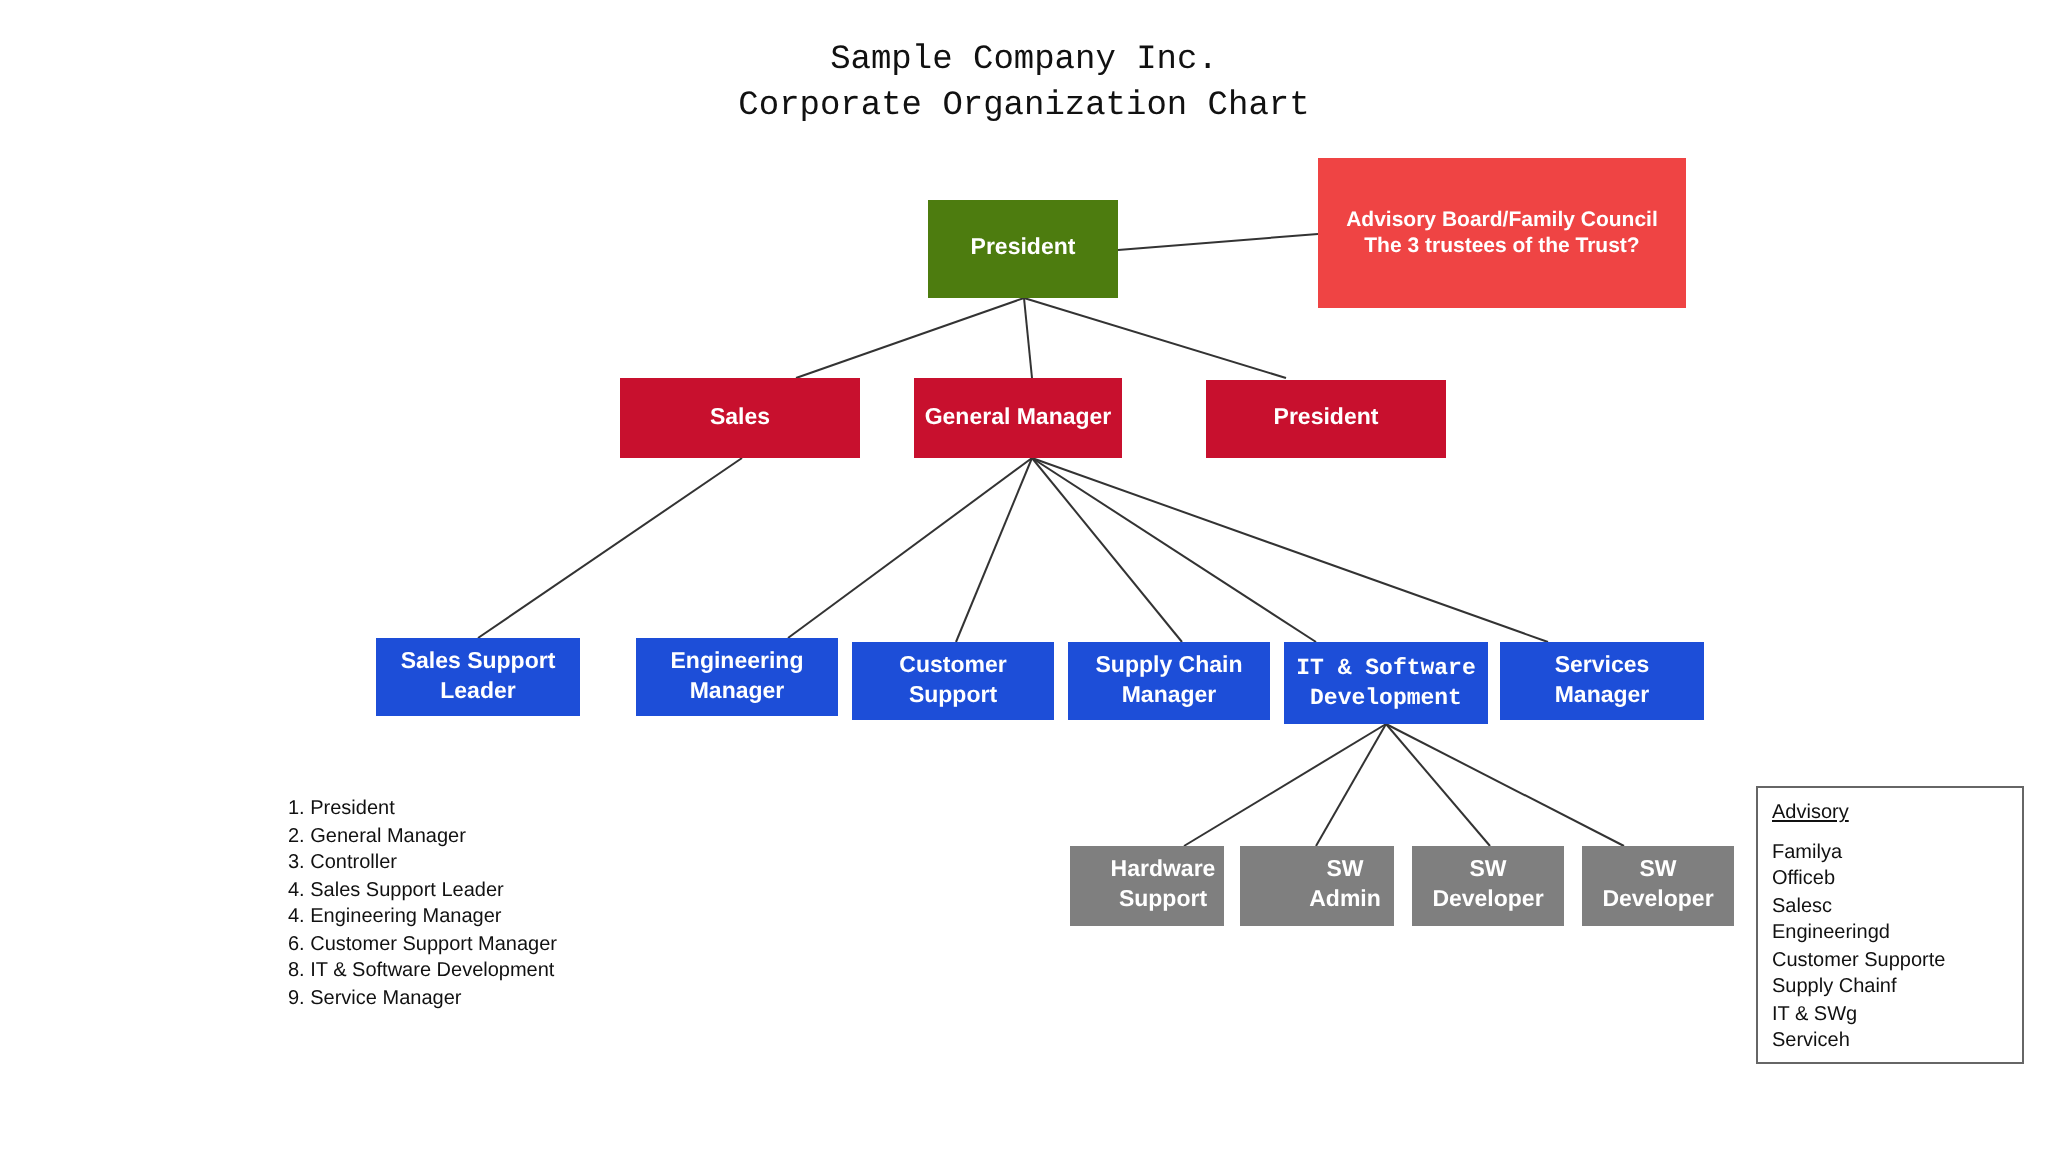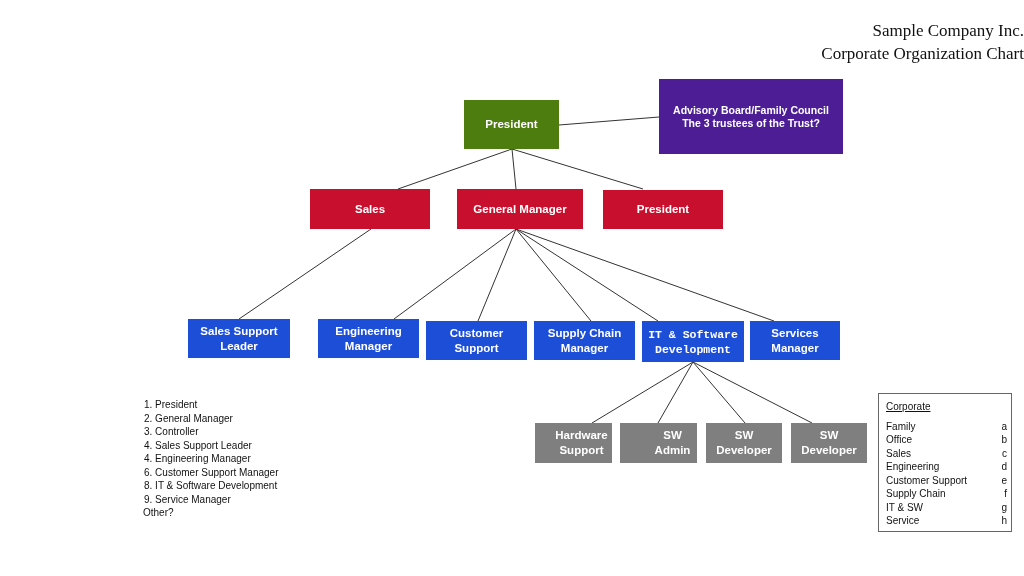--- a/index.html
+++ b/index.html
@@ -3,55 +3,55 @@
   <meta charset="utf-8">
   <style>
     html, body { margin: 0; padding: 0; }
     body {
       width: 1024px; height: 576px; position: relative; overflow: hidden;
       background: #ffffff;
       font-family: "DejaVu Sans Condensed", "DejaVu Sans", sans-serif;
       color: #111;
     }
     .title {
-      position: absolute; left: 0; width: 1024px; text-align: right;
-      font-family: Liberation Serif, serif;
+      position: absolute; left: 0; width: 1024px; text-align: center;
+      font-family: Liberation Mono, monospace;
       font-size: 17px; line-height: 22px; color: #111;
     }
     #title-1 { top: 20px; }
     #title-2 { top: 43px; }
     svg.lines { position: absolute; left: 0; top: 0; width: 1024px; height: 576px; }
     svg.lines line { stroke: #333; stroke-width: 1; }
     .box {
       position: absolute; display: flex; align-items: center; justify-content: center;
       text-align: center; color: #fff; font-weight: bold;
       font-family: "Liberation Sans", sans-serif;
       font-size: 11.5px; line-height: 15px; box-sizing: border-box;
       white-space: pre-line;
     }
     .black { background: #4d7c0f; }
     .red { background: #c8102e; }
-    .green { background: #4c1d95; font-size: 10.5px; line-height: 13px; }
+    .green { background: #ef4444; font-size: 10.5px; line-height: 13px; }
     .gray { background: #1d4ed8; }
     .dgray { background: #7f7f7f; }
     .notes {
       position: absolute; left: 93px; top: 398px;
       font-family: "Liberation Sans", sans-serif; font-size: 10px; line-height: 13.5px; color: #111;
     }
     .notes .head { margin-bottom: 13px; }
     .notes ol { list-style: none; margin: 0; padding: 0 0 0 51px; }
     .notes .other { padding-left: 50px; }
     .emp {
       position: absolute; left: 878px; top: 393px; width: 134px; height: 139px;
       border: 1px solid #666; box-sizing: border-box;
       font-family: "Liberation Sans", sans-serif; font-size: 10px; line-height: 13.5px;
       padding: 6px 4px 0 7px; color: #111;
     }
     .emp .ehead { text-decoration: underline; margin-bottom: 6px; }
-    .emp .row { display: flex; justify-content: space-between; }
+    .emp .row { display: flex; }
   </style>
 </head>
 <body>
 
 <div class="title" id="title-1">Sample Company Inc.</div>
 <div class="title" id="title-2">Corporate Organization Chart</div>
 
 <svg class="lines">
   <line x1="559" y1="125" x2="659" y2="117"></line>
   <line x1="512" y1="149" x2="398" y2="189"></line>
@@ -67,34 +67,34 @@
   <line x1="693" y1="362" x2="658" y2="423"></line>
   <line x1="693" y1="362" x2="745" y2="423"></line>
   <line x1="693" y1="362" x2="812" y2="423"></line>
 </svg>
 
 <div class="box black" style="left:464px;top:100px;width:95px;height:49px;">President</div>
 <div class="box green" style="left:659px;top:79px;width:184px;height:75px;">Advisory Board/Family Council
 The 3 trustees of the Trust?</div>
 
 <div class="box red" style="left:310px;top:189px;width:120px;height:40px;">Sales</div>
-<div class="box red" style="left:457px;top:189px;width:126px;height:40px;">General Manager</div>
+<div class="box red" style="left:457px;top:189px;width:104px;height:40px;">General Manager</div>
 <div class="box red" style="left:603px;top:190px;width:120px;height:39px;">President</div>
 
 <div class="box gray" style="left:188px;top:319px;width:102px;height:39px;">Sales Support
 Leader</div>
 <div class="box gray" style="left:318px;top:319px;width:101px;height:39px;">Engineering
 Manager</div>
 <div class="box gray" style="left:426px;top:321px;width:101px;height:39px;">Customer
 Support</div>
 <div class="box gray" style="left:534px;top:321px;width:101px;height:39px;">Supply Chain
 Manager</div>
 <div class="box gray" style="left:642px;top:321px;width:102px;height:41px;font-family:Liberation Mono, monospace;">IT &amp; Software
 Development</div>
-<div class="box gray" style="left:750px;top:321px;width:90px;height:39px;">Services
+<div class="box gray" style="left:750px;top:321px;width:102px;height:39px;">Services
 Manager</div>
 
 <div class="box dgray" style="left:535px;top:423px;width:77px;height:40px;padding-left:16px;">Hardware
 Support</div>
 <div class="box dgray" style="left:620px;top:423px;width:77px;height:40px;padding-left:28px;">SW Admin</div>
 <div class="box dgray" style="left:706px;top:423px;width:76px;height:40px;">SW
 Developer</div>
 <div class="box dgray" style="left:791px;top:423px;width:76px;height:40px;">SW
 Developer</div>
 
@@ -102,25 +102,24 @@
   <ol>
     <li>1. President</li>
     <li>2. General Manager</li>
     <li>3. Controller</li>
     <li>4. Sales Support Leader</li>
     <li>4. Engineering Manager</li>
     <li>6. Customer Support Manager</li>
     <li>8. IT &amp; Software Development</li>
     <li>9. Service Manager</li>
   </ol>
-  <div class="other">Other?</div>
 </div>
 
 <div class="emp">
-  <div class="ehead">Corporate</div>
+  <div class="ehead">Advisory</div>
   <div class="row">
       <span>Family</span>
       <span>a</span>
     </div>
   <div class="row">
       <span>Office</span>
       <span>b</span>
     </div>
   <div class="row">
       <span>Sales</span>

